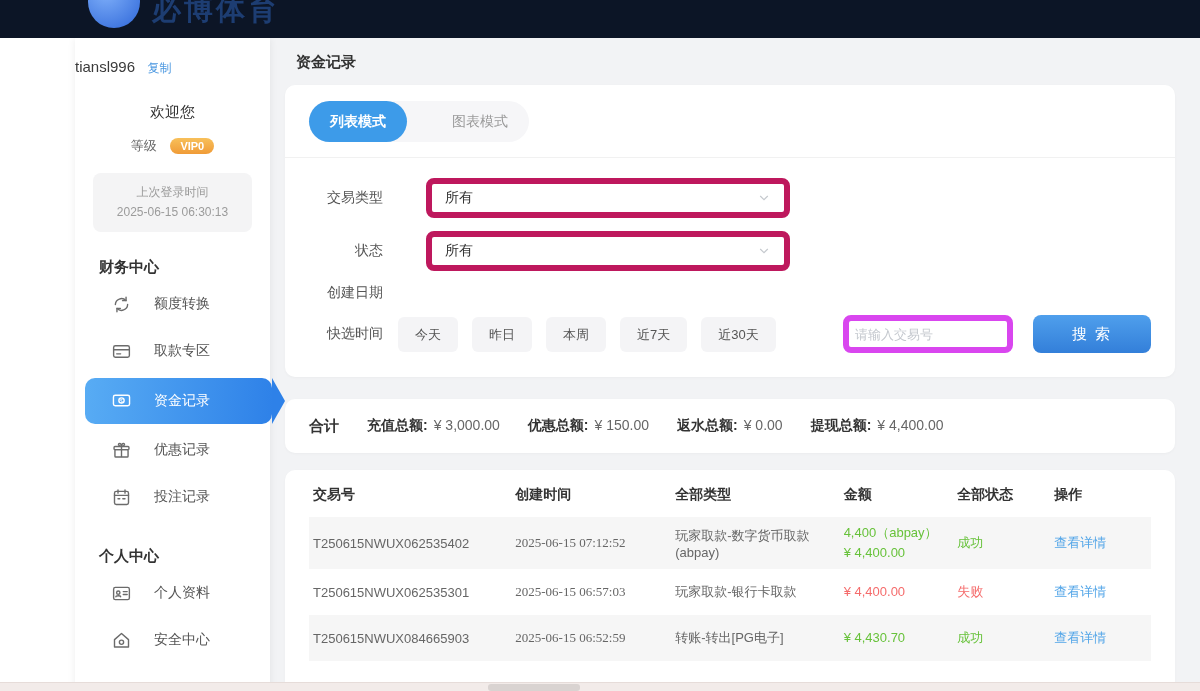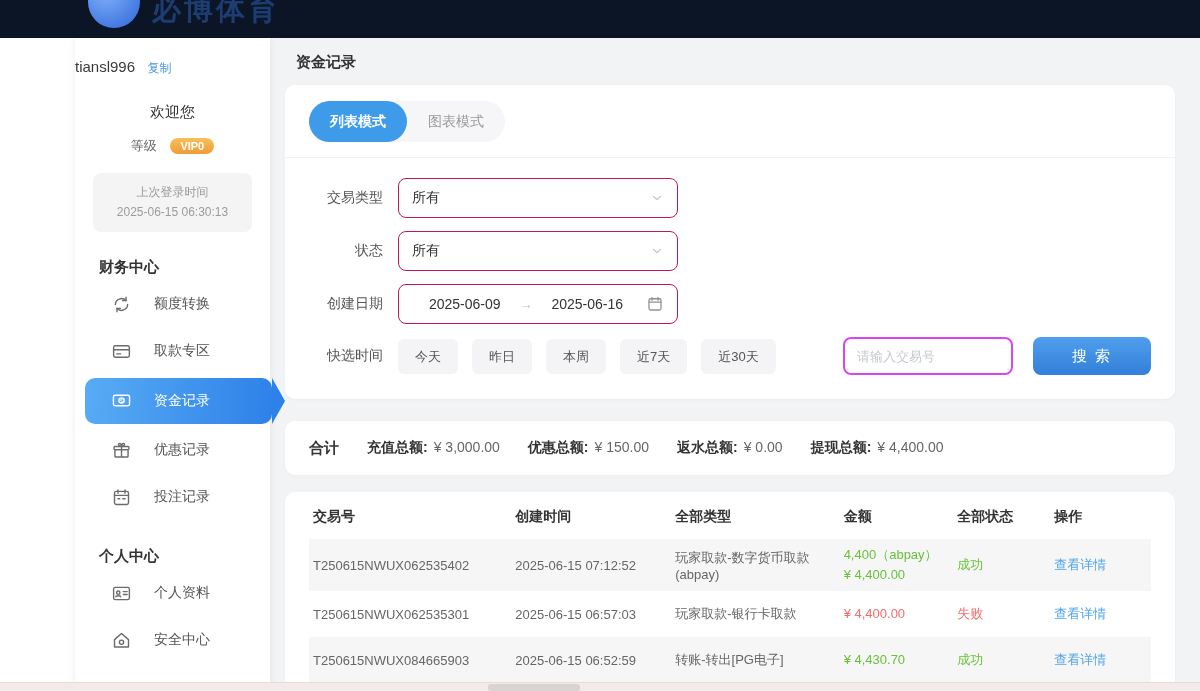--- a/index.html
+++ b/index.html
@@ -42,62 +42,62 @@
   .menu-item.active::after { content:""; position:absolute; right:-13px; top:50%;
     transform:translateY(-50%); border-top:23px solid transparent;
     border-bottom:23px solid transparent; border-left:13px solid #2e81e8; }
 
   
   .page-title { height:47px; line-height:47px; padding-left:26px; font-size:15px;
     font-weight:600; color:#333; }
   .card { background:#fff; border-radius:10px; margin:0 25px 0 15px;
     box-shadow:0 1px 3px rgba(0,0,0,0.03); }
   .filter-card { padding:16px 24px 20px; }
-  .tabs { display:inline-flex; background:#f6f6f8; border-radius:21px; }
+  .tabs { display:inline-flex; background:#f6f6f8; border-radius:21px;gap:24px; }
   .tab { height:41px; line-height:41px; padding:0 21px; border-radius:21px;
     font-size:14px; color:#9a9a9a; cursor:pointer; }
   .tab.active { background:#3d9be9; color:#fff; font-weight:600; }
   .filter-divider { height:1px; background:#f1f1f1; margin:15px -24px 20px; }
 
   .form-row { display:flex; align-items:center; margin-bottom:13px; }
   .form-label { width:74px; text-align:right; margin-right:15px; font-size:14px;
     color:#555; flex-shrink:0; }
-  .select-box, .date-box { width:280px; height:40px; border:1px solid #be185d; border-radius:8px;
+  .select-box, .date-box { width:364px; height:40px; border:6px solid #be185d; border-radius:8px;
     display:flex; align-items:center; padding:0 13px; font-size:14px; color:#333;
-    background:#fff; cursor:pointer; }
+    background:#fff; cursor:pointer;margin-left:28px; }
   .select-box { justify-content:space-between; }
   .chev { width:14px; height:14px; color:#c5c9ce; }
   .date-val { flex:1; text-align:center; }
   .date-arrow { color:#b9bdc3; font-size:13px; padding:0 2px; }
   .cal-icon { width:18px; height:18px; color:#8d9299; margin-left:6px; }
 
   .quick-row { margin-bottom:4px;justify-content:flex-end; }
   .quick-btn { height:35px; line-height:35px; padding:0 17px; background:#f4f4f6;
     border:none; border-radius:6px; font-size:13px; color:#555; margin-right:14px; cursor:pointer; }
   .search-group { margin-left:auto; display:flex; align-items:center; gap:20px; }
-  .search-input { width:170px; height:38px; border:2px solid #d946ef; border-radius:8px;
-    padding:0 12px; font-size:13px; color:#333; outline:none; }
+  .search-input { width:170px; height:38px; border:6px solid #d946ef; border-radius:8px;
+    padding:0 6px; font-size:13px; color:#333; outline:none; }
   .search-input::placeholder { color:#c4c8ce; }
   .search-btn { width:118px; height:38px; border:none; border-radius:8px;
     background:linear-gradient(180deg,#4f9fec,#337fd9); color:#fff; font-size:15px;
     letter-spacing:2px; cursor:pointer; }
 
   .summary-card { margin-top:22px; height:54px; display:flex; align-items:center;
     padding:0 24px; gap:28px; }
   .sum-total { font-size:15px; font-weight:bold; color:#333; }
   .sum-item { display:flex; gap:6px; font-size:14px; align-items:baseline; }
   .sum-label { color:#333; font-weight:bold; }
   .sum-value { color:#666; }
 
   .table-card { margin-top:17px; padding:2px 24px 20px; min-height:228px; }
   .t-head, .t-row { display:flex; align-items:center; }
   .t-head { height:45px; font-size:14px; font-weight:bold; color:#333; }
   .t-row { min-height:46px; font-size:13px; color:#666; padding:6px 0; }
   .t-row.striped { background:#f6f6f6; }
-  .c1 { width:24.5%; padding-left:4px; } .c2 { width:19%; } .c3 { width:20%; padding-right:12px; }
+  .c1 { width:24.5%; padding-left:4px; } .c2 { width:19%;font-family:Liberation Serif, serif; } .c3 { width:20%; padding-right:12px; }
   .c4 { width:13.5%; } .c5 { width:11.5%; } .c6 { width:11.5%; }
   .txt-green { color:#67c23a; } .txt-red { color:#f56c6c; }
   .amount-cell div { line-height:1.55; }
   .action-link { color:#54a6e8; cursor:pointer; }
 
   .bottom-bar { position:absolute; left:0; right:0; bottom:0; height:9px;
     background:#f2ebe9; border-top:1px solid #e6dcd9; z-index:6; }
   .bottom-thumb { position:absolute; left:488px; top:1px; width:92px; height:7px;
     background:#d9d3d1; border-radius:3px; }
 </style>
@@ -248,33 +248,20 @@
             <span class="chev">
               <svg viewBox="0 0 24 24" fill="none" stroke="currentColor" stroke-width="2" stroke-linecap="round">
                   <path d="M6 9l6 6 6-6"></path>
                 </svg>
             </span>
           </div>
         </div>
 
         <div class="form-row">
           <div class="form-label">创建日期</div>
-          <div class="date-box">
-            <span class="date-val">2025-06-09</span>
-            <span class="date-arrow">→</span>
-            <span class="date-val">2025-06-16</span>
-            <span class="cal-icon">
-              <svg viewBox="0 0 24 24" fill="none" stroke="currentColor" stroke-width="1.7" stroke-linecap="round">
-                <rect x="4" y="5" width="16" height="15" rx="2"></rect>
-                <line x1="8" y1="3.4" x2="8" y2="7"></line>
-                  <line x1="16" y1="3.4" x2="16" y2="7"></line>
-                <line x1="4" y1="9.6" x2="20" y2="9.6"></line>
-              </svg>
-            </span>
-          </div>
         </div>
 
         <div class="form-row quick-row">
           <div class="form-label">快选时间</div>
           <button class="quick-btn">今天</button>
           <button class="quick-btn">昨日</button>
           <button class="quick-btn">本周</button>
           <button class="quick-btn">近7天</button>
           <button class="quick-btn">近30天</button>
           <div class="search-group">

